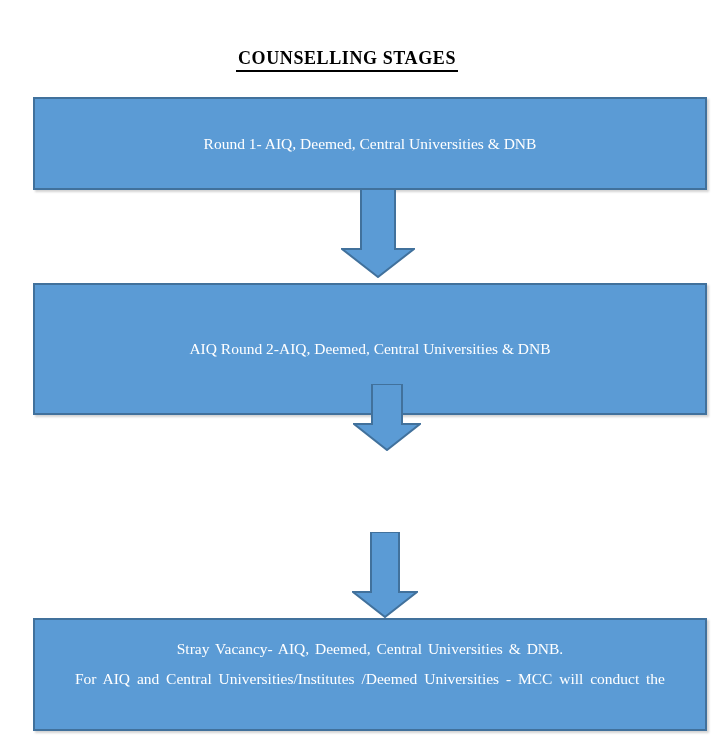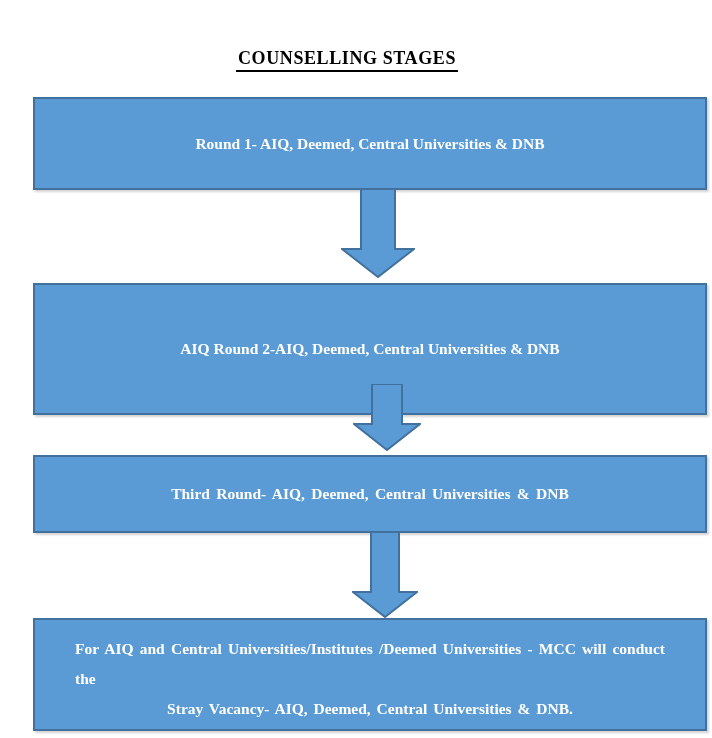--- a/index.html
+++ b/index.html
@@ -39,21 +39,20 @@
     box-sizing: border-box;
     background: #5B9BD5;
     border: 2px solid #41719C;
     box-shadow: 2px 2px 2px rgba(130,130,130,0.35);
     color: #FFFFFF;
     font-size: 15.5px;
     display: flex;
     align-items: center;
     justify-content: center;
     text-align: center;
-    font-weight: bold;
   }
   .box-1 { top: 97px;  height: 93px; }
   .box-2 { top: 283px; height: 132px; }
   .box-3 { top: 455px; height: 78px; word-spacing: 2.5px; }
   .box-4 {
     top: 618px;
     height: 113px;
     display: block;
     padding: 14px 40px 0 40px;
     text-align: center;
@@ -100,27 +99,23 @@
   </svg>
 
   <div class="stage-box box-2">
     <span>AIQ Round 2-AIQ, Deemed, Central Universities &amp; DNB</span>
   </div>
 
   <svg class="arrow arrow-2" width="68" height="67" viewBox="0 0 68 67">
     <polygon points="19,0 49,0 49,40 67,40 34,66 1,40 19,40"></polygon>
   </svg>
 
-  <div class="stage-box box-3">
-    <span>Third Round- AIQ, Deemed, Central Universities &amp; DNB</span>
-  </div>
 
   <svg class="arrow arrow-3" width="66" height="86" viewBox="0 0 66 86">
     <polygon points="19,0 47,0 47,60 65,60 33,85 1,60 19,60"></polygon>
   </svg>
 
   <div class="stage-box box-4">
+    <div class="line line-1">Stray Vacancy- AIQ, Deemed, Central Universities &amp; DNB.</div>
     <div class="line line-2">For AIQ and Central Universities/Institutes /Deemed Universities - MCC will conduct the</div>
-    <div class="line line-1">Stray Vacancy- AIQ, Deemed, Central Universities &amp; DNB.</div>
-    <div class="line line-3">counselling</div>
   </div>
 
 </div>
 
 </body></html>

